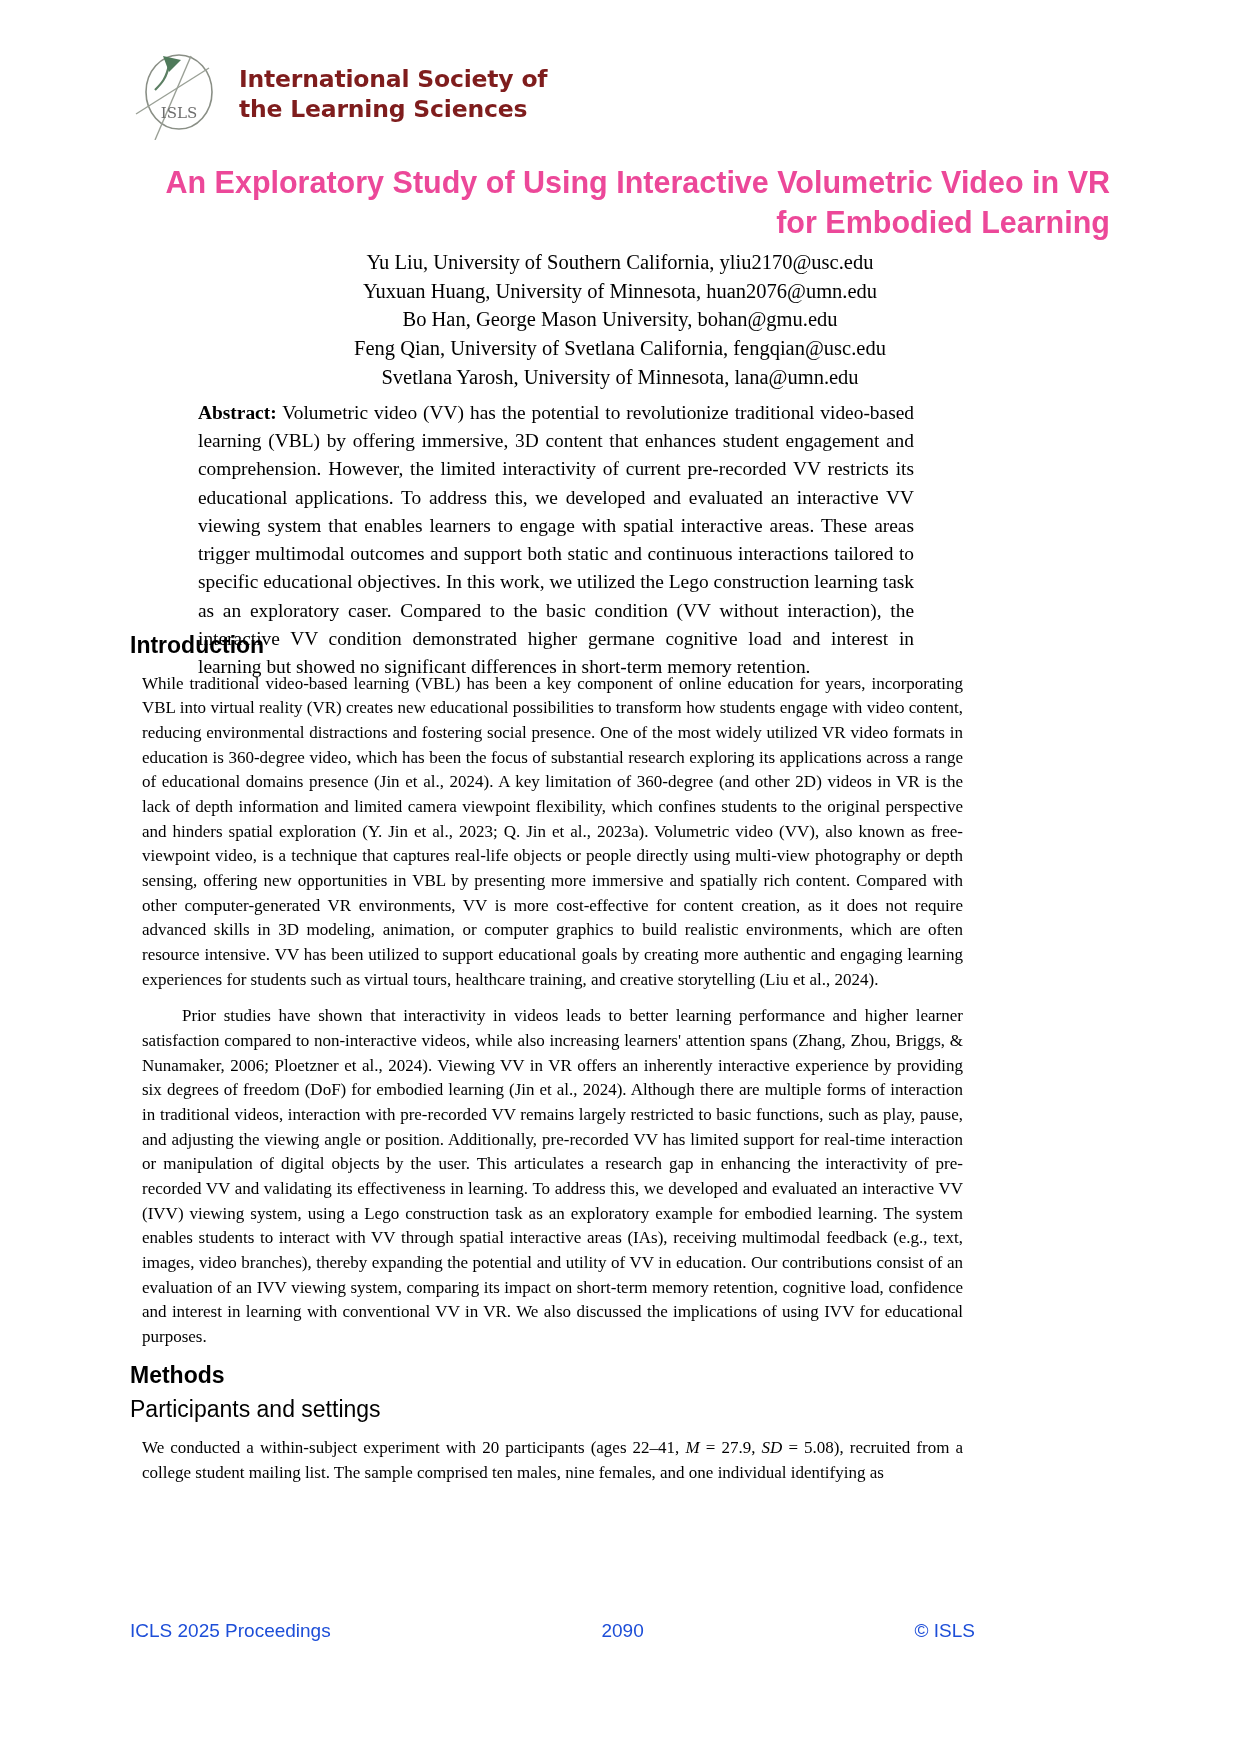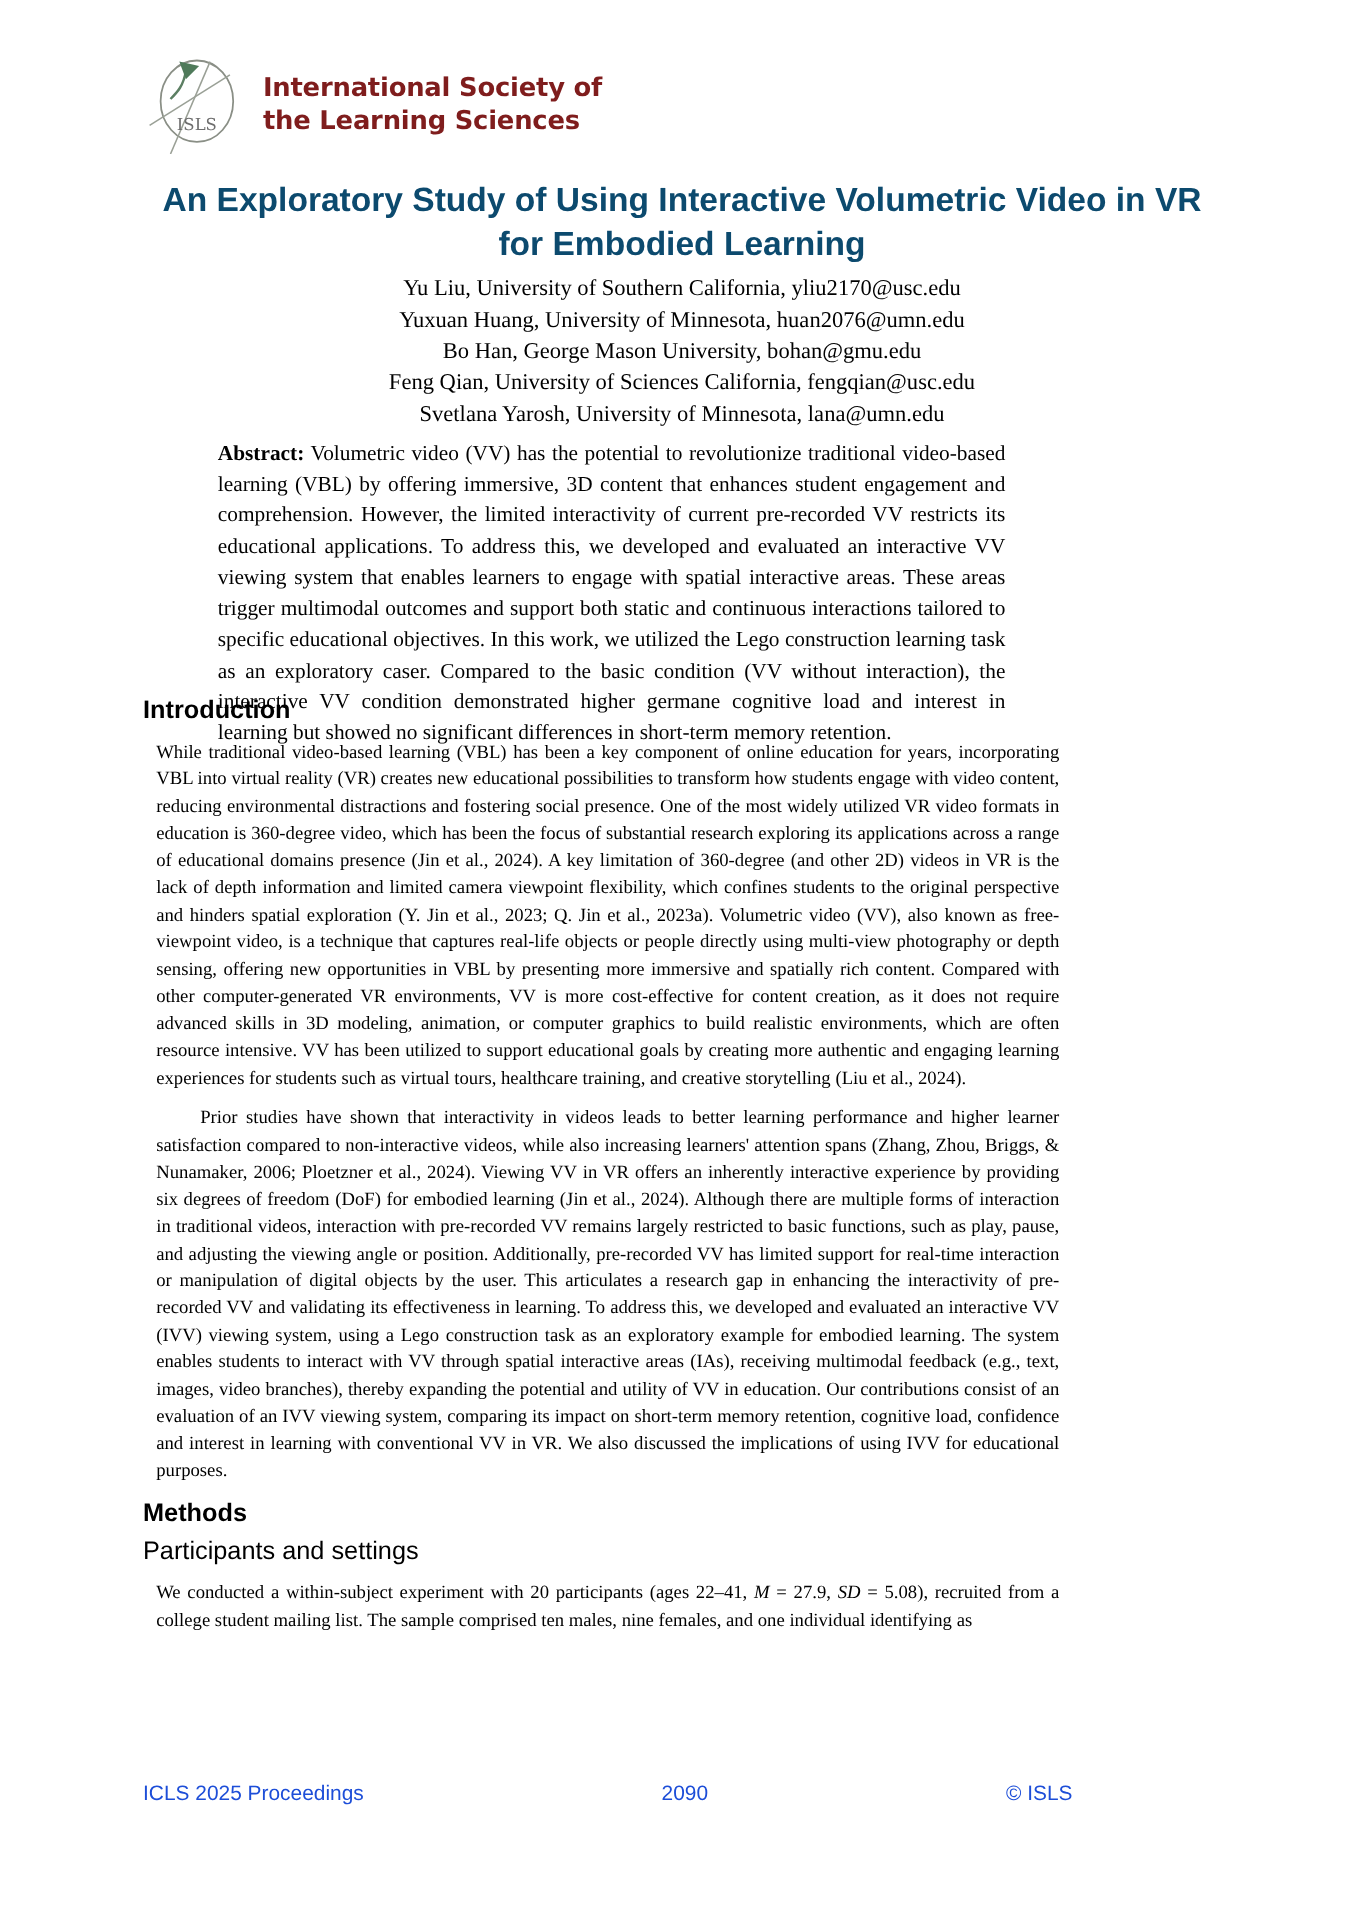--- a/index.html
+++ b/index.html
@@ -45,26 +45,26 @@
     letter-spacing: -0.2px;
     white-space: pre-line;
   }
 
   
   .title {
     position: absolute;
     left: 130px;
     top: 163px;
     width: 980px;
-    text-align: center;
+    text-align: right;
     font-family: "Liberation Sans", sans-serif;
     font-weight: bold;
     font-size: 30.5px;
     line-height: 1.31;
-    color: #0c4a6e;
+    color: #ec4899;
   }
 
   
   .authors {
     position: absolute;
     left: 130px;
     top: 248px;
     width: 980px;
     text-align: center;
     font-family: "Liberation Serif", serif;
@@ -157,21 +157,21 @@
     <div class="logo-text">International Society of
 the Learning Sciences</div>
   </div>
 
   <div class="title">An Exploratory Study of Using Interactive Volumetric Video in VR for Embodied Learning</div>
 
   <div class="authors">
     <div>Yu Liu, University of Southern California, yliu2170@usc.edu</div>
     <div>Yuxuan Huang, University of Minnesota, huan2076@umn.edu</div>
     <div>Bo Han, George Mason University, bohan@gmu.edu</div>
-    <div>Feng Qian, University of Sciences California, fengqian@usc.edu</div>
+    <div>Feng Qian, University of Svetlana California, fengqian@usc.edu</div>
     <div>Svetlana Yarosh, University of Minnesota, lana@umn.edu</div>
   </div>
 
   <div class="abstract">
     <b>Abstract:</b><span> Volumetric video (VV) has the potential to revolutionize traditional video-based learning (VBL) by offering immersive, 3D content that enhances student engagement and comprehension. However, the limited interactivity of current pre-recorded VV restricts its educational applications. To address this, we developed and evaluated an interactive VV viewing system that enables learners to engage with spatial interactive areas. These areas trigger multimodal outcomes and support both static and continuous interactions tailored to specific educational objectives. In this work, we utilized the Lego construction learning task as an exploratory caser. Compared to the basic condition (VV without interaction), the interactive VV condition demonstrated higher germane cognitive load and interest in learning but showed no significant differences in short-term memory retention.</span>
   </div>
 
   <div class="body-col">
 
     <h1 class="sec">Introduction</h1>

